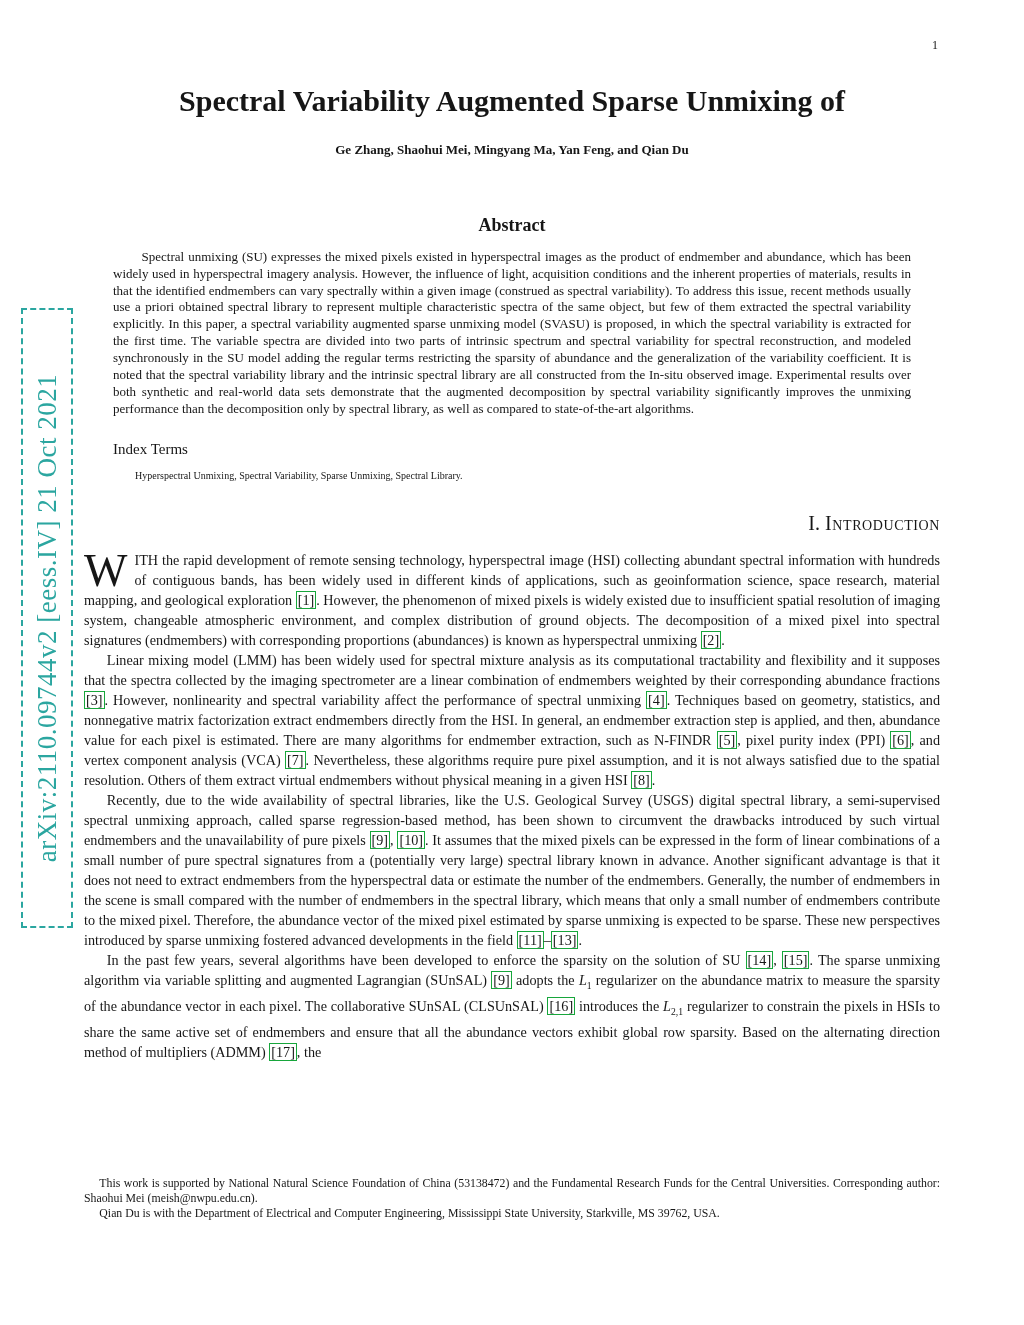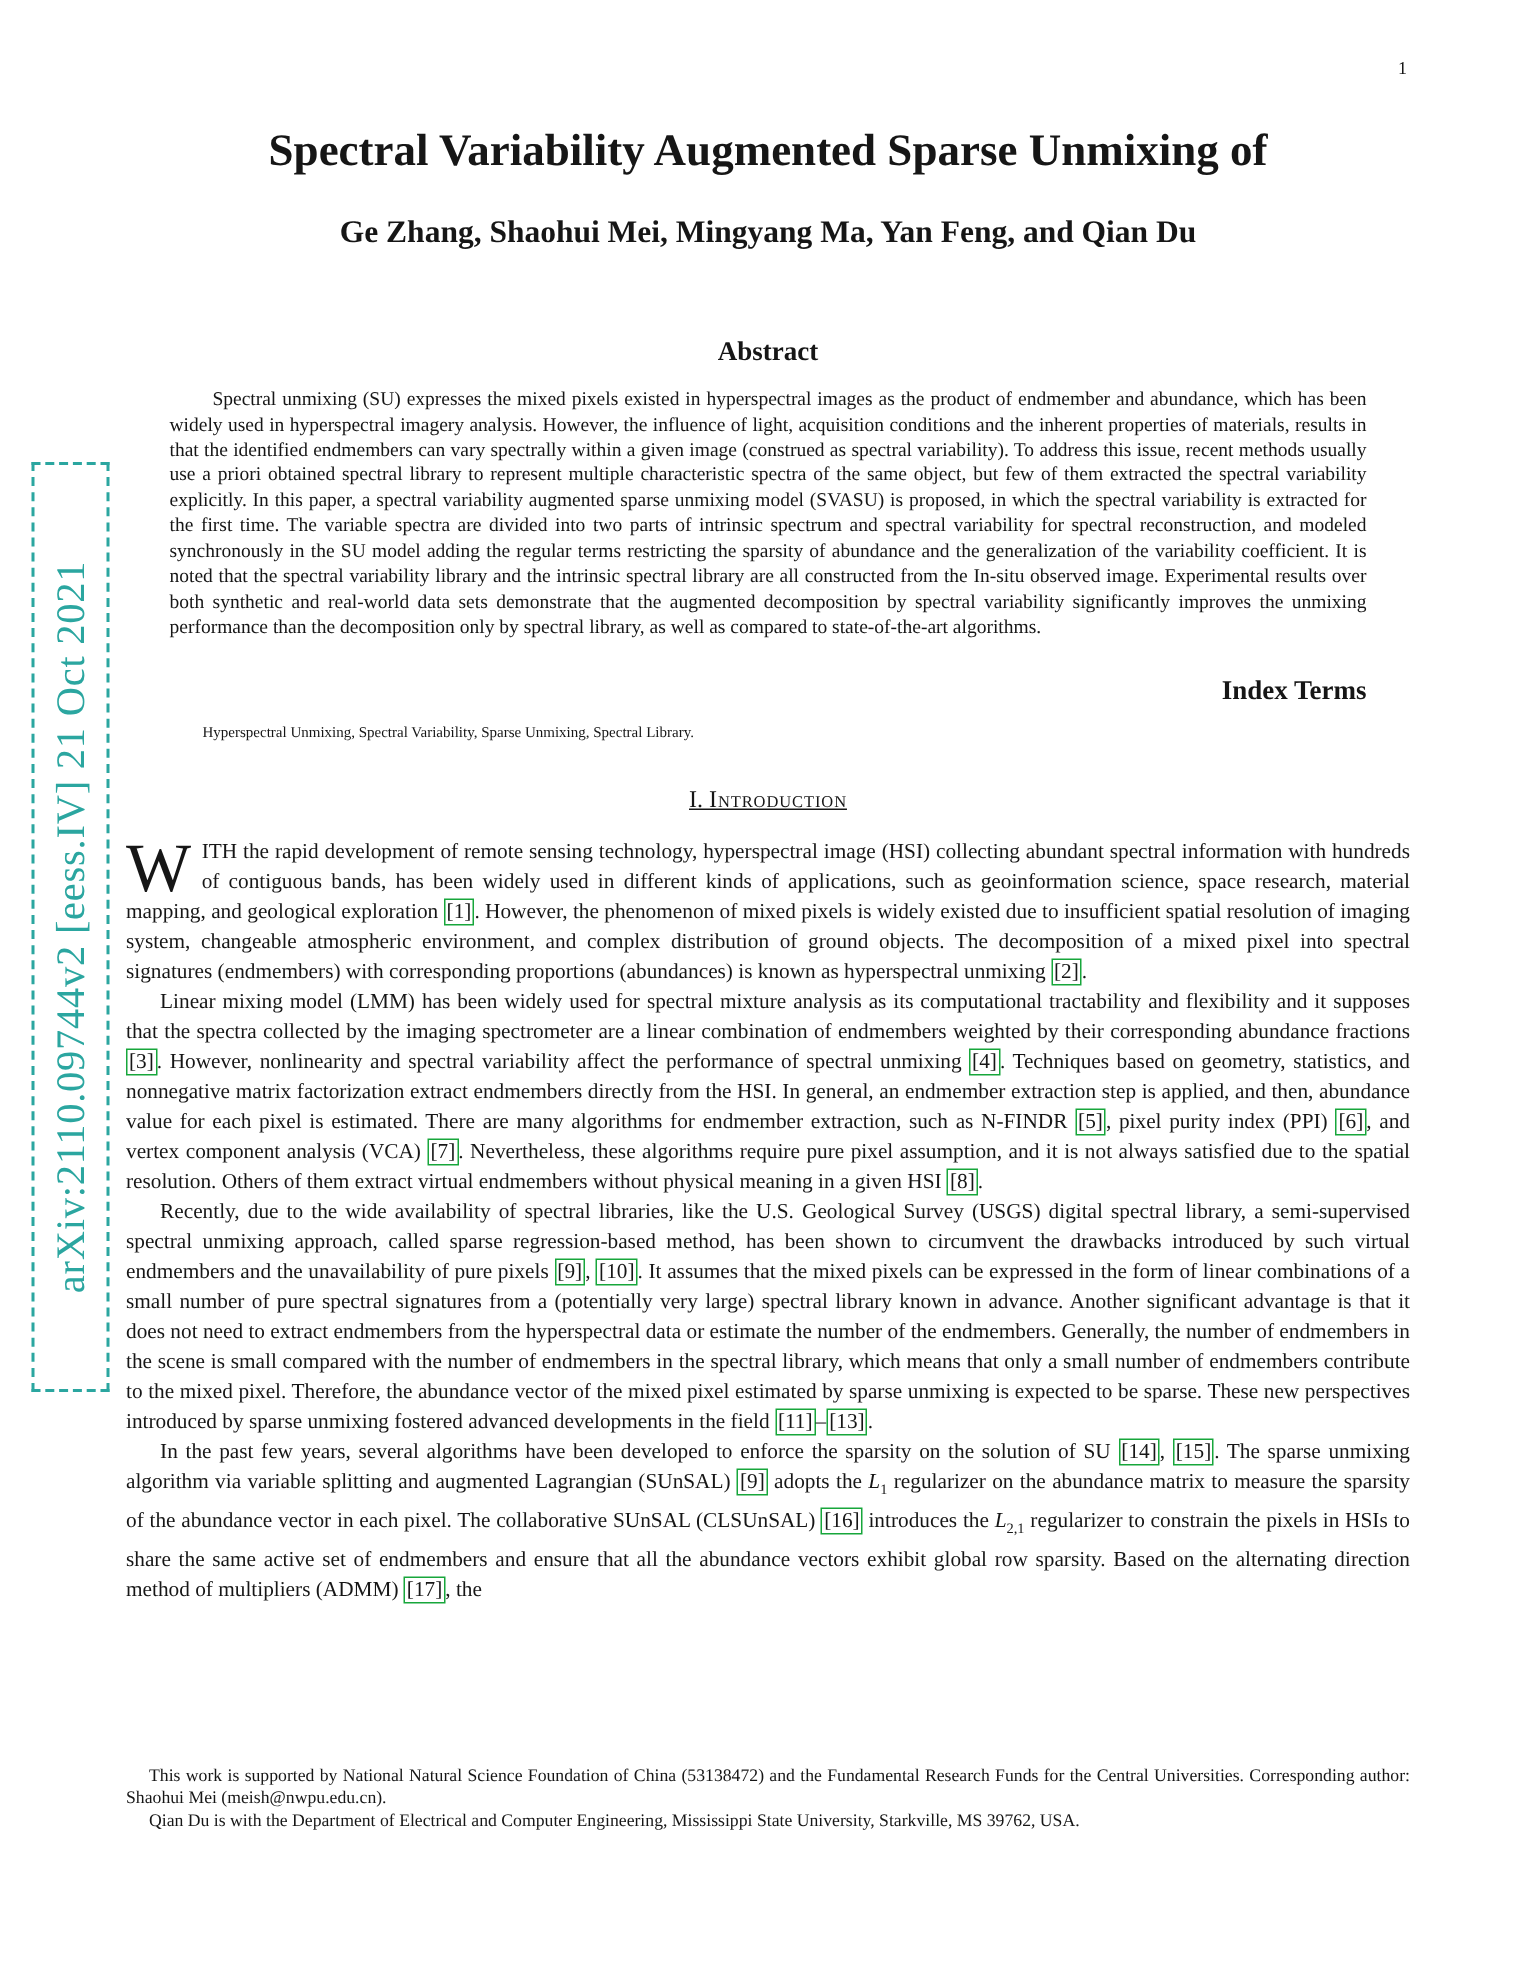--- a/index.html
+++ b/index.html
@@ -35,48 +35,47 @@
 
   .title {
     text-align: center;
     font-size: 30px;
     line-height: 1.28;
     font-weight: bold;
     margin-top: 12px;
   }
   .authors {
     text-align: center;
-    font-size: 21px;
+    font-size: 13px;
     font-weight: bold;
     margin-top: 22px;
   }
 
   .abstract-wrap {
     width: 798px;
     margin: 56px auto 0;
     font-size: 13px;
     line-height: 1.30;
   }
   .abs-heading {
     text-align: center; font-weight: bold; font-size: 18px;
     margin-bottom: 11px;
   }
   .abstract-wrap p { margin: 0; text-align: justify; text-indent: 2.2em; }
 
   .index-heading {
-    text-align: right; font-weight: bold; font-size: 18px;
+    text-align: left; font-weight: normal; font-size: 15px;
     margin: 22px 0 10px 0;
   }
   .index-terms { margin: 0; text-indent: 2.2em; font-size: 10px; }
 
   .section-heading {
-    text-align: center;
-    font-size: 16px;
+    text-align: right;
+    font-size: 20px;
     margin-top: 30px;
-    text-decoration: underline;
   }
   .sc { font-variant: small-caps; letter-spacing: 0.6px; }
 
   .body-text {
     margin-top: 15px;
     font-size: 14.2px;
     line-height: 20px;
     text-align: justify;
   }
   .body-text p { margin: 0; text-indent: 1.6em; }

